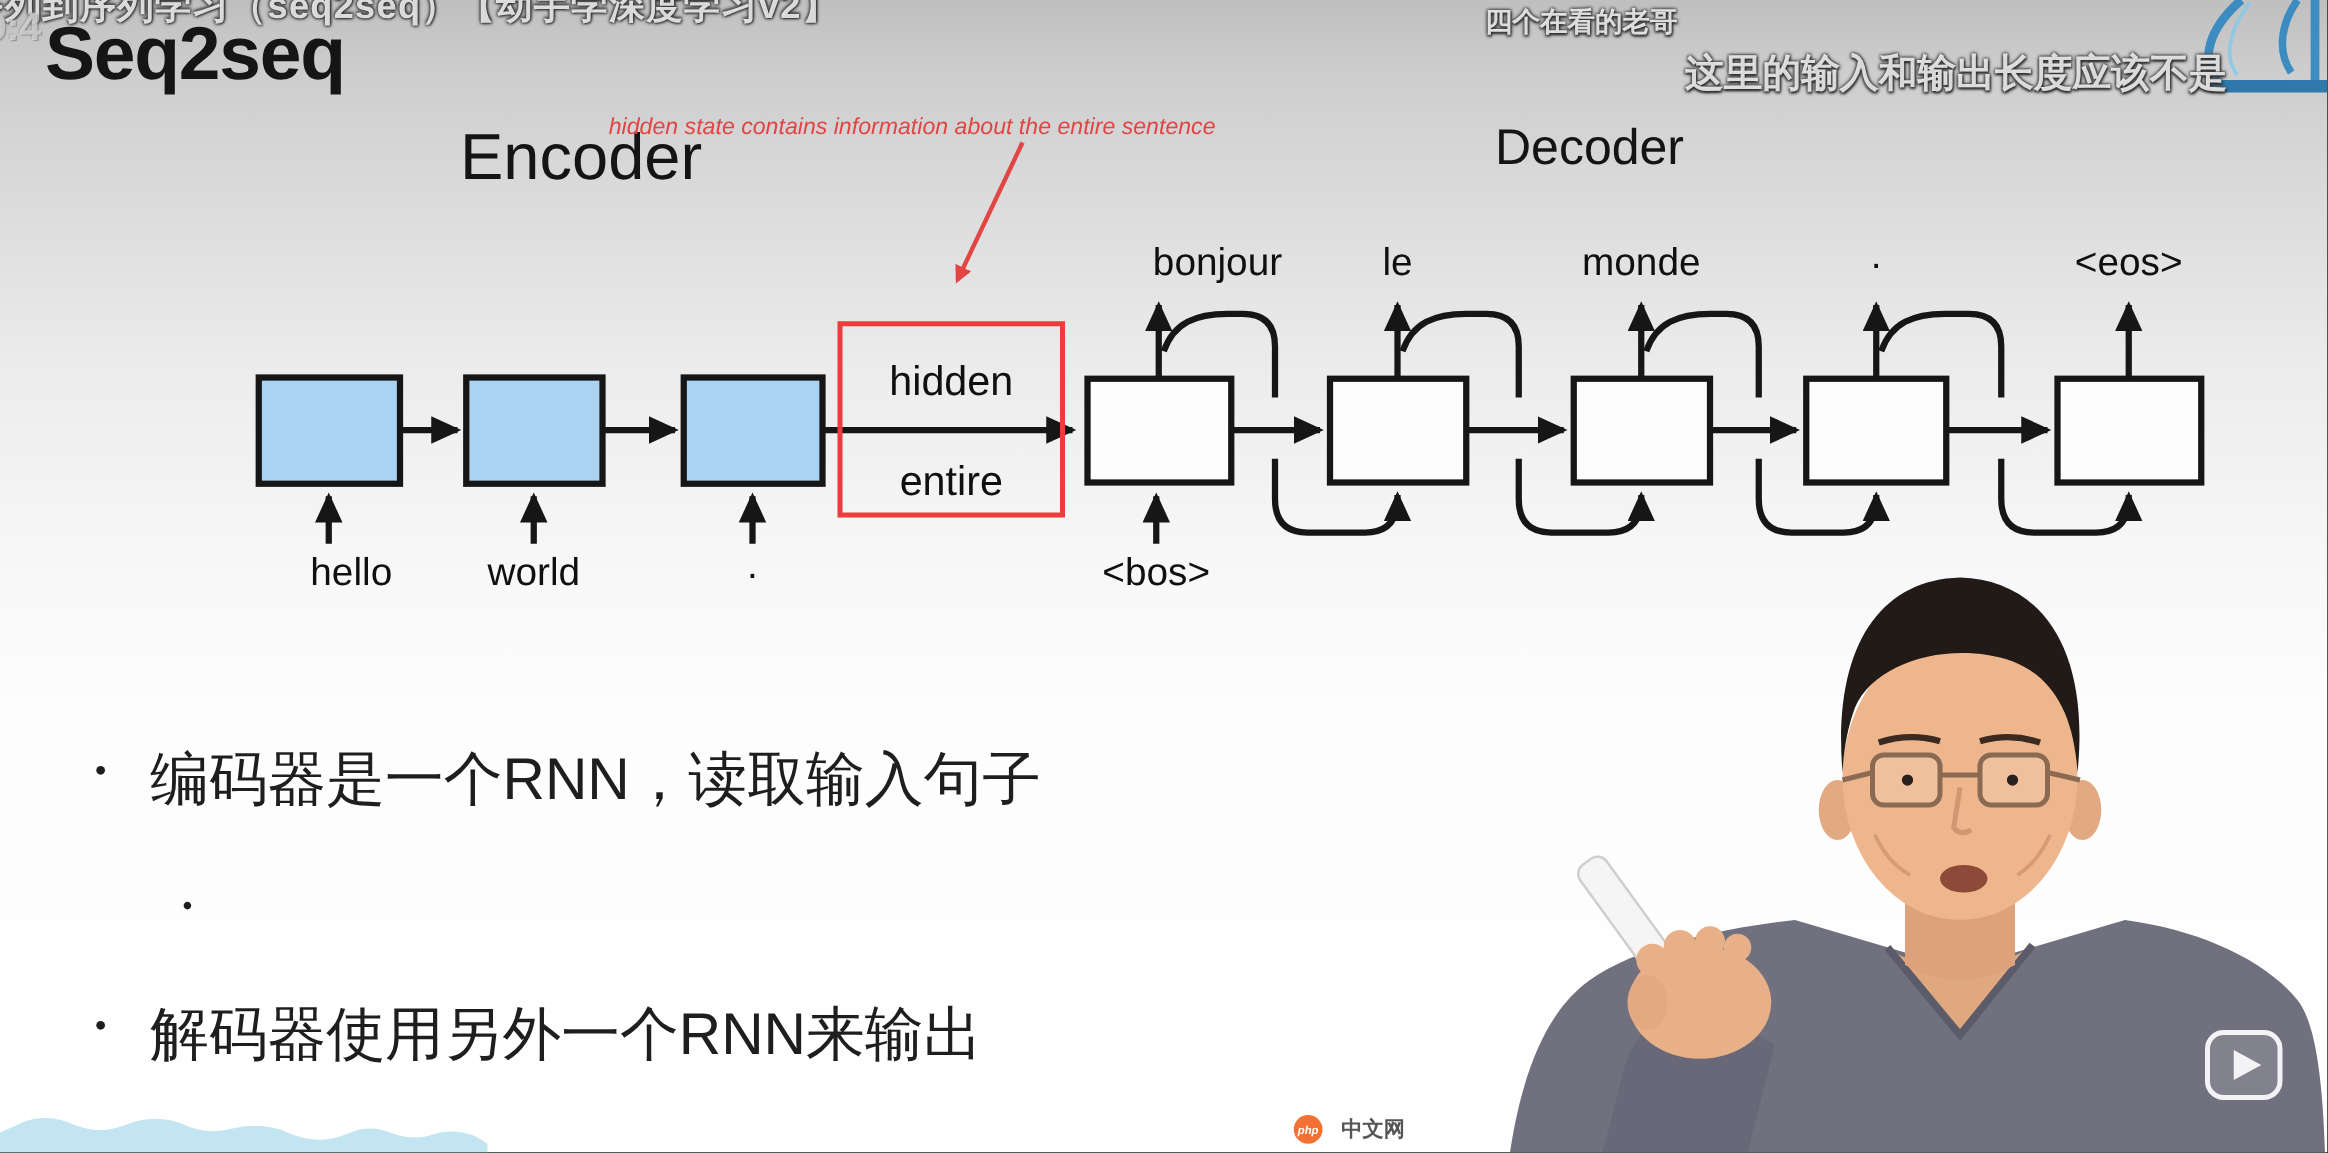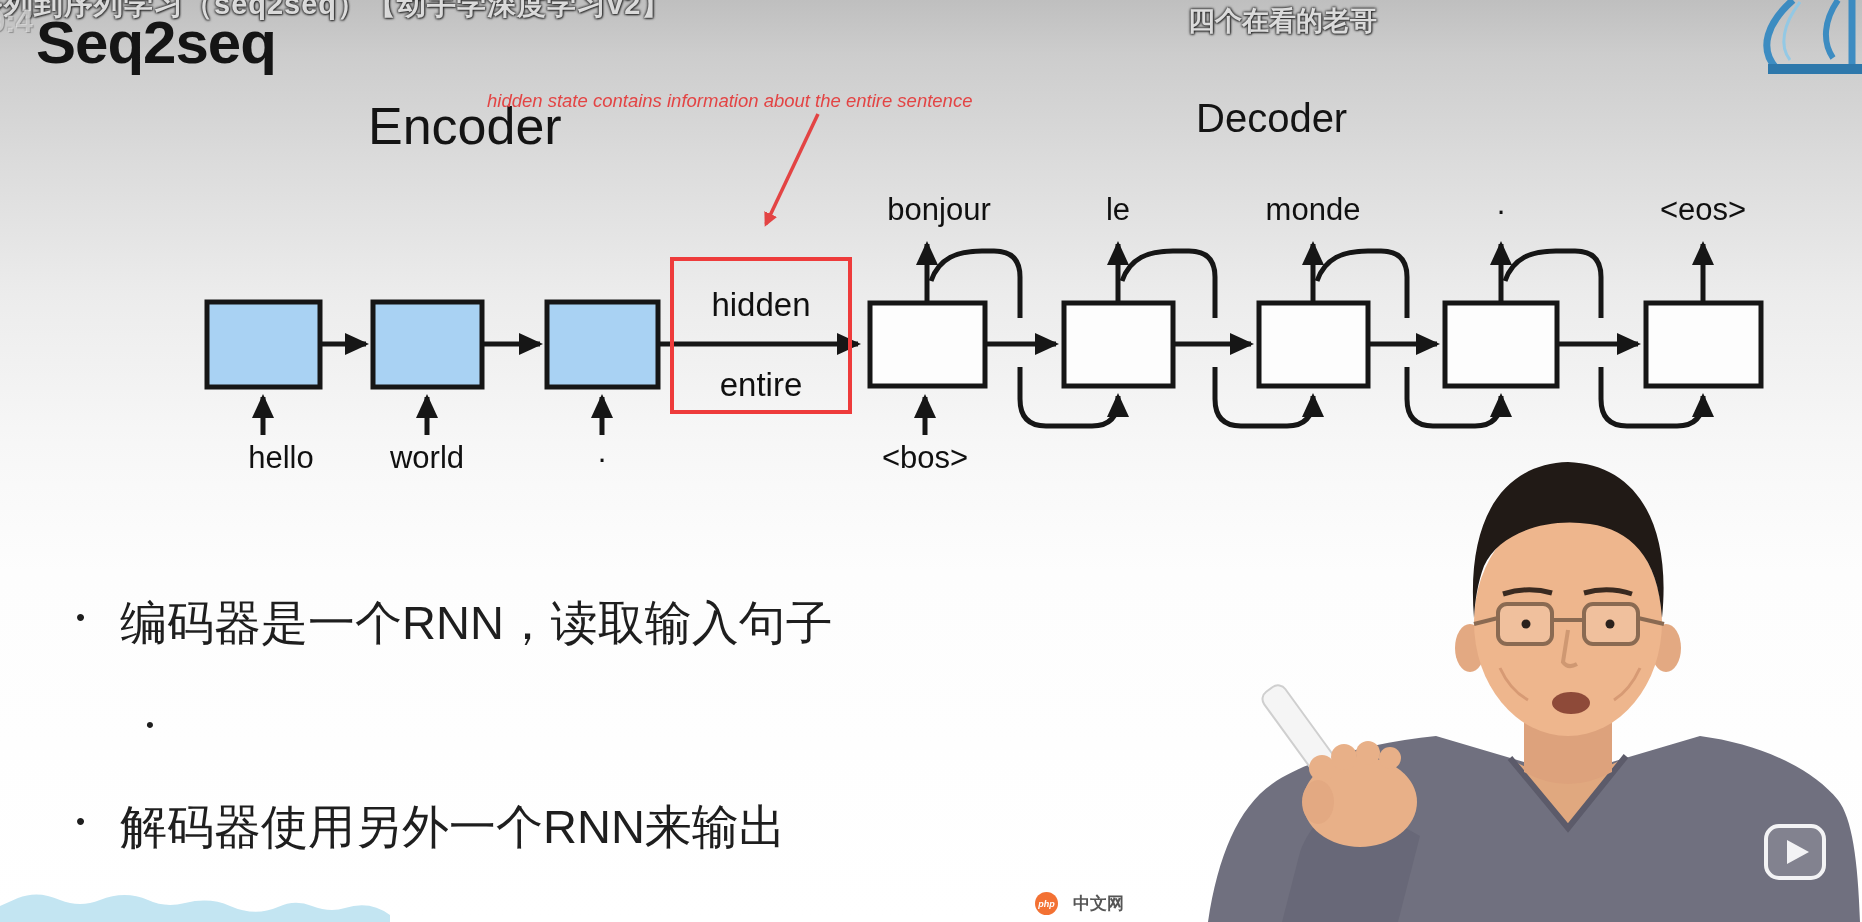--- a/index.html
+++ b/index.html
@@ -22,21 +22,21 @@
   .b1{left:76px;top:592px;font-size:47px;}
   .b2{left:146px;top:702px;font-size:41px;}
   .b3{left:76px;top:796px;font-size:47px;}
   
   .danmaku{
     color:rgba(255,255,255,0.82);font-weight:700;
     text-shadow:1px 1px 2px rgba(40,40,40,.9),-1px -1px 2px rgba(90,90,90,.8),
                 1px -1px 2px rgba(70,70,70,.8),-1px 1px 2px rgba(70,70,70,.8);
   }
   .dm-title{left:-26px;top:-15px;font-size:29px;letter-spacing:1px;}
-  .dm-1{left:1188px;top:3px;font-size:27px;}
+  .dm-1{left:1188px;top:3px;font-size:22px;}
   .dm-2{left:1348px;top:38px;font-size:31px;}
   .timestamp{left:-12px;top:4px;font-size:31px;font-weight:700;color:rgba(255,255,255,0.5);
     text-shadow:1px 1px 1px rgba(120,120,120,.7),-1px -1px 1px rgba(160,160,160,.7);}
   
   .php-mark{left:1035px;top:892px;display:flex;align-items:center;gap:15px;opacity:.92;}
   .php-circle{width:23px;height:23px;border-radius:50%;background:#f26522;color:#fff;
     font-size:9px;font-style:italic;font-weight:700;display:flex;align-items:center;justify-content:center;}
   .php-text{font-size:17px;font-weight:700;color:#474747;}
   svg{position:absolute;left:0;top:0;}
 </style>
@@ -153,21 +153,21 @@
   </svg>
 
   <div class="abs slide-title">Seq2seq</div>
   <div class="abs enc-label">Encoder</div>
   <div class="abs dec-label">Decoder</div>
   <div class="abs annotation nowrap">hidden state contains information about the entire sentence</div>
 
   <div class="abs hs-label" style="top:286px">hidden</div>
   <div class="abs hs-label" style="top:366px">entire</div>
 
-  <div class="abs dword" style="left:939px;top:192px">bonjour</div>
+  <div class="abs dword" style="left:974px;top:192px">bonjour</div>
   <div class="abs dword" style="left:1118px;top:192px">le</div>
   <div class="abs dword" style="left:1313px;top:192px">monde</div>
   <div class="abs dword" style="left:1501px;top:186px">.</div>
   <div class="abs dword" style="left:1703px;top:192px">&lt;eos&gt;</div>
 
   <div class="abs dword" style="left:281px;top:440px">hello</div>
   <div class="abs dword" style="left:427px;top:440px">world</div>
   <div class="abs dword" style="left:602px;top:434px">.</div>
   <div class="abs dword" style="left:925px;top:440px">&lt;bos&gt;</div>
 
@@ -179,19 +179,20 @@
     <span class="bullet-dot">•</span>
   </div>
   <div class="abs bullet-line b3">
     <span class="bullet-dot">•</span>
     <span>解码器使用另外一个RNN来输出</span>
   </div>
 
   <div class="abs danmaku dm-title nowrap">序列到序列学习（seq2seq）【动手学深度学习v2】</div>
   <div class="abs timestamp nowrap">9:4</div>
   <div class="abs danmaku dm-1 nowrap">四个在看的老哥</div>
+  <div class="abs danmaku dm-2 nowrap">这里的输入和输出长度应该不是</div>
 
   <div class="abs php-mark">
     <span class="php-circle">php</span>
     <span class="php-text">中文网</span>
   </div>
 
 </div>
 
 </body></html>

